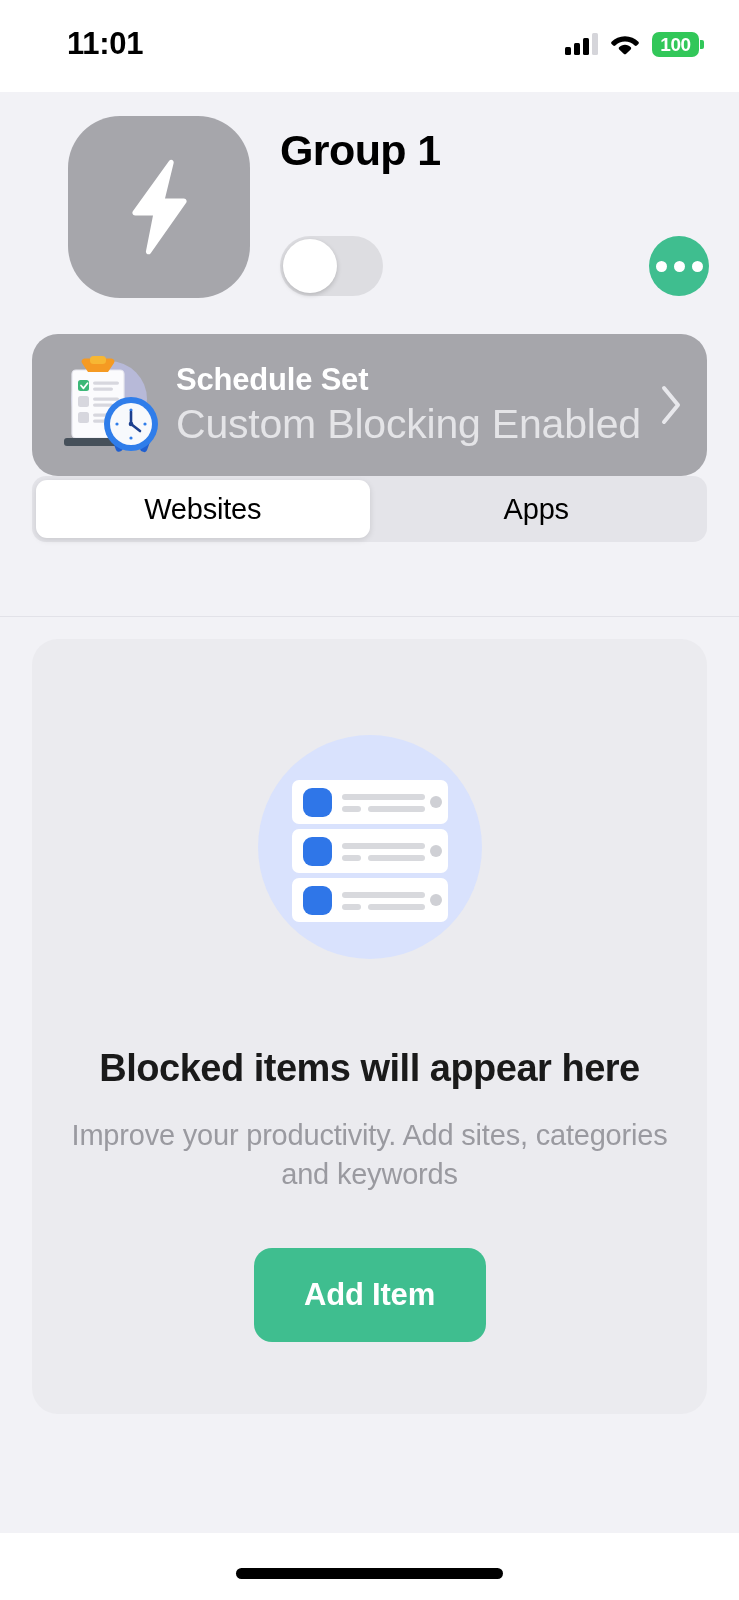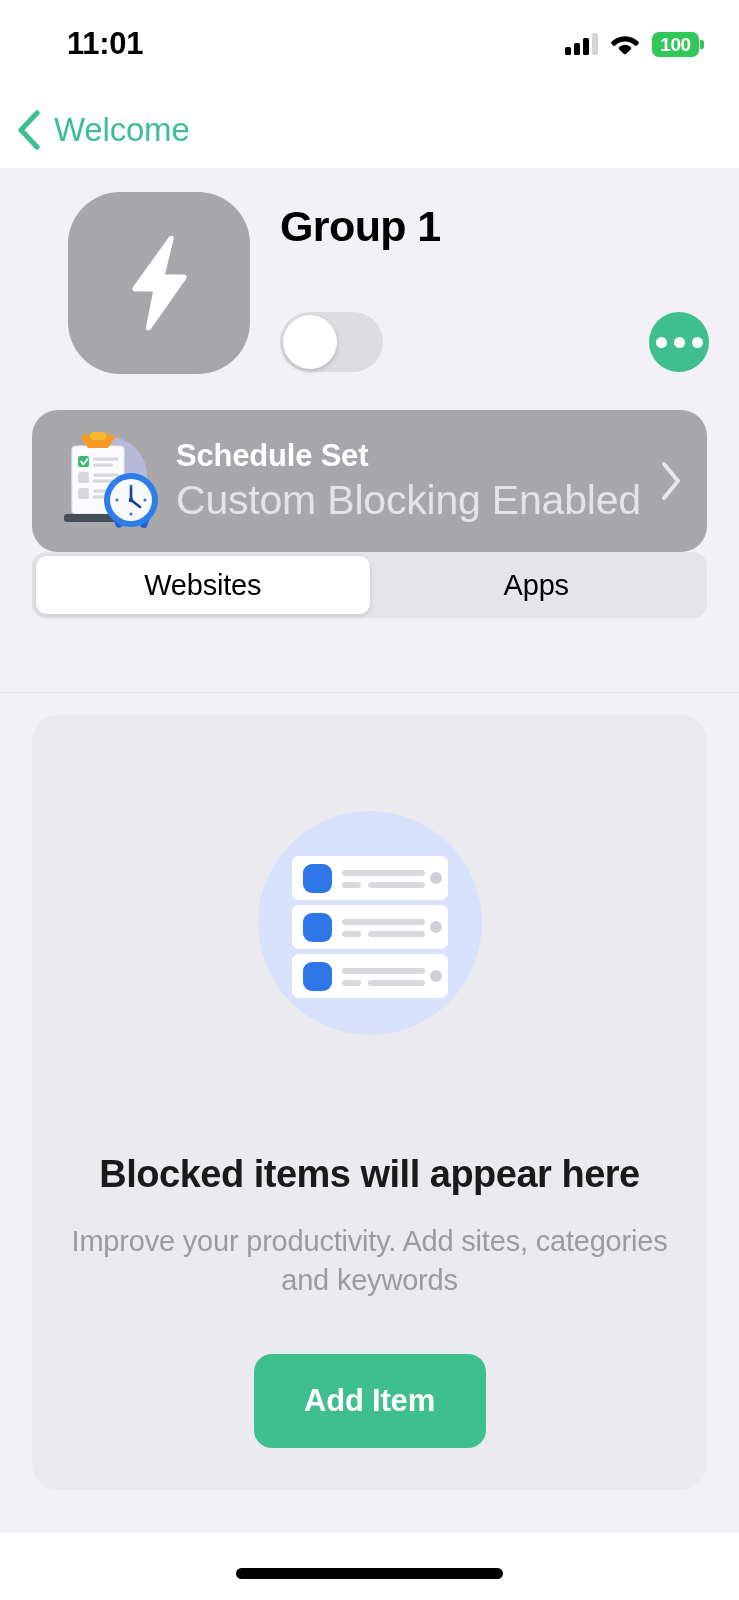--- a/index.html
+++ b/index.html
@@ -282,21 +282,21 @@
     height: 775px;
     display: flex;
     flex-direction: column;
     align-items: center;
     justify-content: flex-start;
     padding-top: 96px;
     box-sizing: border-box;
   }
   .empty-illo { width: 224px; height: 224px; }
   .empty-title {
-    margin-top: 118px;
+    margin-top: 88px;
     font-size: 38px;
     font-weight: 700;
     color: #1a1a1a;
     letter-spacing: -0.5px;
     text-align: center;
   }
   .empty-sub {
     margin-top: 26px;
     font-size: 29px;
     color: #9a9aa0;
@@ -353,28 +353,20 @@
       <svg class="wifi" viewBox="0 0 30 22">
         <path d="M15 3.2C9.6 3.2 4.9 5.4 1.6 8.8c-.6.6-.6 1.6 0 2.2l1.6 1.6c.6.6 1.5.6 2.1 0C7.9 10.1 11.3 8.6 15 8.6s7.1 1.5 9.7 4c.6.6 1.5.6 2.1 0l1.6-1.6c.6-.6.6-1.6 0-2.2C25.1 5.4 20.4 3.2 15 3.2z" fill="#000"></path>
         <path d="M15 11.8c-2.3 0-4.4 1-5.9 2.5-.6.6-.5 1.5.1 2.1l4.5 4.3c.7.7 1.8.7 2.5 0l4.5-4.3c.6-.6.7-1.5.1-2.1-1.4-1.5-3.5-2.5-5.8-2.5z" fill="#000"></path>
       </svg>
       <div class="battery">
         <span>100</span>
       </div>
     </div>
   </div>
 
-  <div class="navbar">
-    <div class="back-btn">
-      <svg class="back-chevron" viewBox="0 0 26 40">
-        <path d="M21 3 L5 20 L21 37" fill="none" stroke="#3fbe8f" stroke-width="5.2" stroke-linecap="round" stroke-linejoin="round"></path>
-      </svg>
-      <span class="back-label">Welcome</span>
-    </div>
-  </div>
 
   <div class="group-header">
     <div class="group-top">
       <div class="group-avatar">
         <svg class="bolt" viewBox="0 0 72 96">
           <path d="M46 2 L10 52 C8.5 54 9.8 56.6 12.3 56.6 L30 56.6 L23 92 C22.4 95 26 96.6 27.7 94.2 L63 44 C64.5 42 63.2 39.4 60.7 39.4 L42 39.4 L50.6 4.2 C51.3 1.1 47.8 -0.4 46 2 Z" fill="#ffffff"></path>
         </svg>
       </div>
       <div class="group-meta">
         <div class="group-title">Group 1</div>

